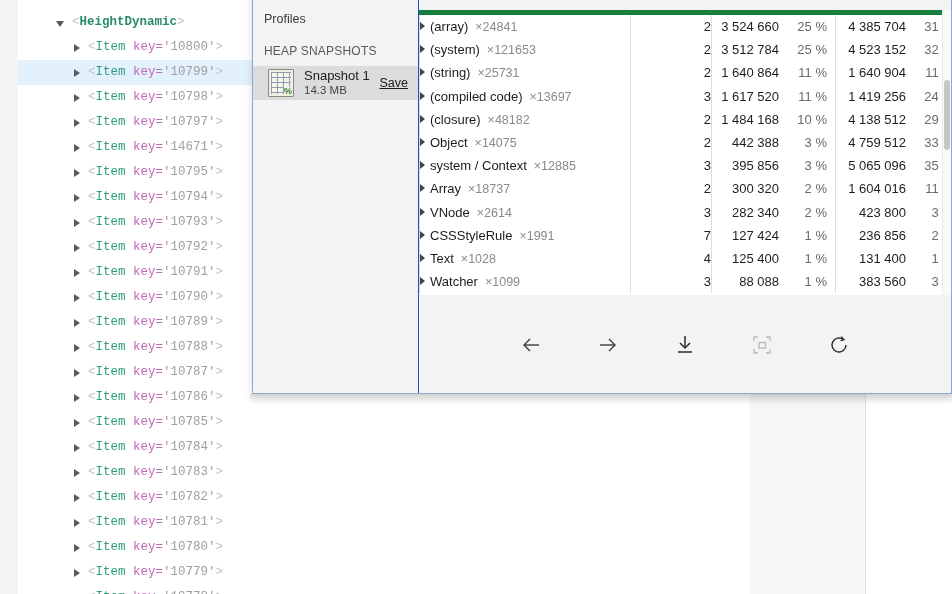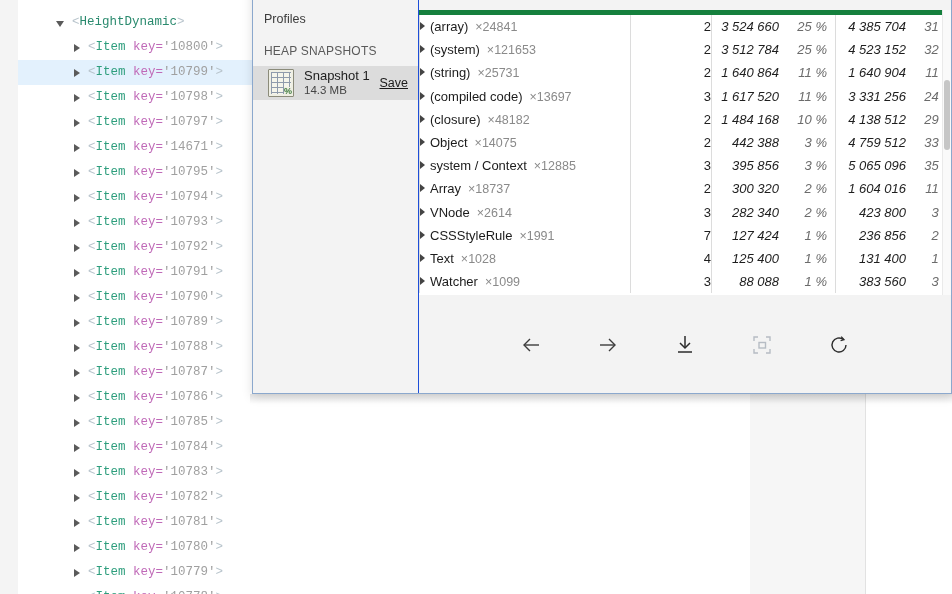--- a/index.html
+++ b/index.html
@@ -72,21 +72,21 @@
     border-top: 4.5px solid transparent;
     border-bottom: 4.5px solid transparent;
   }
   .tri-down {
     border-top: 6px solid #5a5a5a;
     border-left: 4.5px solid transparent;
     border-right: 4.5px solid transparent;
     margin-bottom: -2px;
   }
   .ang { color: #b8c4cc; }
-  .tag-root { color: #2a8a6e; font-weight: normal; }
+  .tag-root { color: #2a8a6e; font-weight: bold; }
   .tag { color: #2e9e7d; }
   .attr { color: #9a9a9a; }
   .attr-name { color: #c06ab8; }
   .attr-val { color: #a0a0a0; }
 
   
   #devtools-panel {
     position: absolute;
     left: 252px;
     top: -18px;
@@ -211,21 +211,20 @@
     padding-left: 7px;
     width: 210px;
   }
   td.c-distance { width: 80px; text-align: right; padding-right: 8px; }
   td.c-shallow  { width: 123px; }
   td.c-retained { width: 126px; }
   .cell-num {
     display: flex;
     justify-content: flex-end;
     align-items: center;
-    font-style: italic;
   }
   .num { text-align: right; }
   .pct-col {
     width: 38px;
     text-align: right;
     color: #6b6b6b;
     padding-right: 8px;
     margin-left: 10px;
   }
   .row-tri {
@@ -597,21 +596,21 @@
               <td class="c-constructor"><span class="row-tri"></span><span class="ctor-name">(compiled code)</span><span class="ctor-count">×13697</span></td>
               <td class="c-distance">3</td>
               <td class="c-shallow">
                 <div class="cell-num">
                   <span class="num">1 617 520</span>
                   <span class="pct-col">11 %</span>
                 </div>
               </td>
               <td class="c-retained">
                 <div class="cell-num">
-                  <span class="num">3 331 256</span>
+                  <span class="num">1 419 256</span>
                   <span class="pct-col">24 %</span>
                 </div>
               </td>
             </tr>
             <tr>
               <td class="c-constructor"><span class="row-tri"></span><span class="ctor-name">(closure)</span><span class="ctor-count">×48182</span></td>
               <td class="c-distance">2</td>
               <td class="c-shallow">
                 <div class="cell-num">
                   <span class="num">1 484 168</span>

